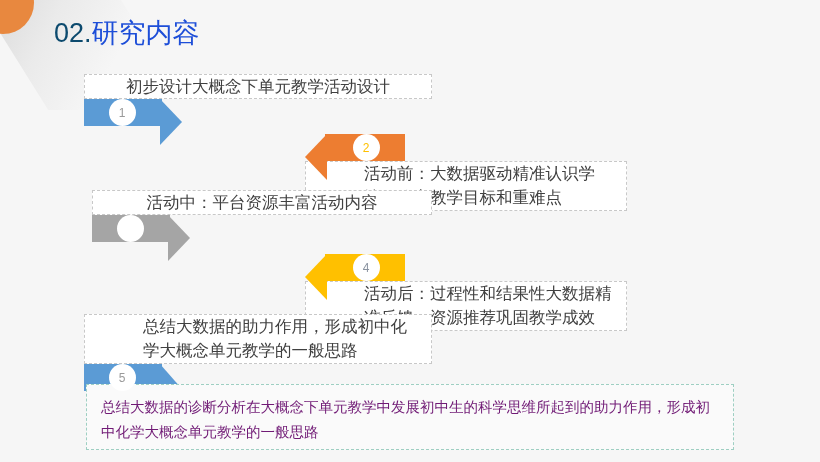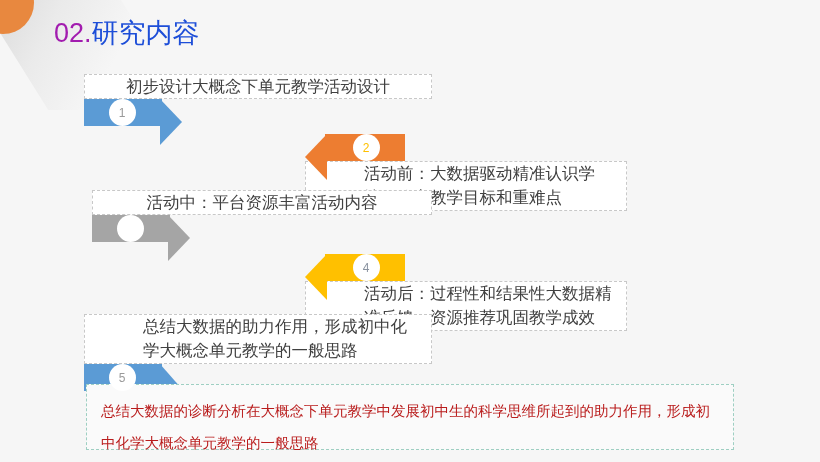--- a/index.html
+++ b/index.html
@@ -42,21 +42,21 @@
 
   
   #page-title {
     position: absolute;
     left: 54px; top: 16px;
     font-size: 27px;
     line-height: 34px;
     white-space: nowrap;
     letter-spacing: 0px;
   }
-  #page-title .num { color: #a21caf; }
+  #page-title .num { color: #0c4a6e; }
   #page-title .txt { color: #1d4ed8; }
 
   
   .row {
     position: absolute;
     display: flex;
     align-items: stretch;
     height: 46px;
     flex-direction: column;
   }
@@ -164,24 +164,24 @@
 
   
   #summary-box {
     position: absolute;
     left: 86px; top: 384px;
     width: 648px; height: 66px;
     box-sizing: border-box;
     border: 1px dashed #9ecfc2;
     background: #fafafa;
     padding: 10px 14px 0 14px;
-    color: #b91c1c;
+    color: #701a75;
     font-family: "Liberation Serif", serif;
     font-size: 14.5px;
-    line-height: 32px;
+    line-height: 25px;
   }
 </style>
 </head>
 <body>
 
 <div id="corner-deco">
   <div class="shadow"></div>
   <div class="circle"></div>
 </div>
 

